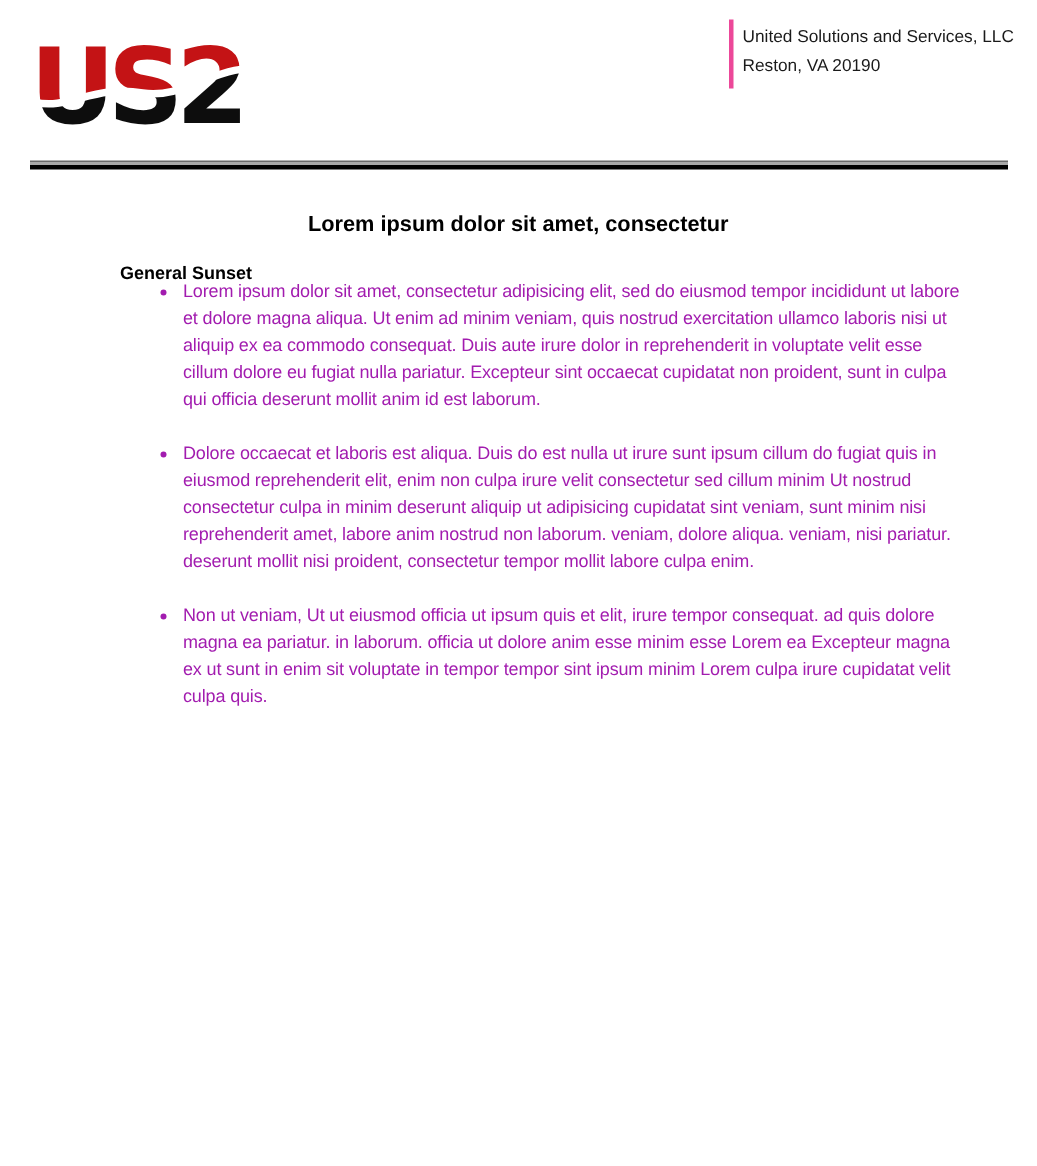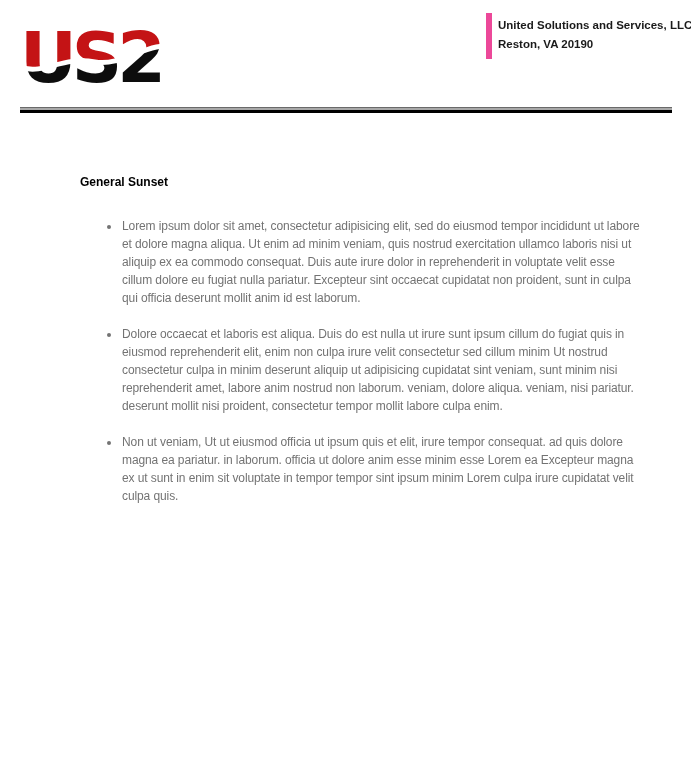--- a/index.html
+++ b/index.html
@@ -16,27 +16,26 @@
     position: absolute;
     left: 23px;
     top: 24px;
     width: 157px;
     height: 62px;
   }
   .company-block {
     position: absolute;
     left: 486px;
     top: 13px;
-    border-left: 6px solid #ec4899;
+    border-left: 3px solid #ec4899;
     padding: 3px 0 6px 6px;
     font-size: 11.5px;
     line-height: 18.5px;
     color: #1a1a1a;
     white-space: nowrap;
-    font-weight: bold;
   }
   .company-line { display: block; }
   .divider-rule {
     position: absolute;
     left: 20px;
     top: 107px;
     width: 652px;
     height: 6px;
     background: linear-gradient(to bottom,
       #6a6a6a 0px, #6a6a6a 1px,
@@ -61,29 +60,29 @@
     top: 175px;
     margin: 0;
     font-size: 12px;
     line-height: 14px;
     font-weight: bold;
     color: #000000;
   }
   .bullet-list {
     position: absolute;
     left: 103px;
-    top: 217px;
+    top: 185px;
     width: 519px;
     margin: 0;
     padding-left: 18px;
     list-style: disc outside;
     font-size: 12px;
     line-height: 18px;
     letter-spacing: -0.1px;
-    color: #737373;
+    color: #a21caf;
   }
   .bullet-list li {
     margin: 0 0 18px 0;
     padding-left: 1px;
   }
 </style>
 </head>
 <body>
 
 <div class="page">
@@ -106,20 +105,21 @@
     <path d="M0,44 C22,50 40,32 72,38 C102,43 126,14 157,24" fill="none" stroke="#ffffff" stroke-width="5"></path>
   </svg>
 
   <div class="company-block">
     <span class="company-line">United Solutions and Services, LLC</span>
     <span class="company-line">Reston, VA 20190</span>
   </div>
 
   <div class="divider-rule"></div>
 
+  <h1 class="doc-title">Lorem ipsum dolor sit amet, consectetur</h1>
 
   <h2 class="section-heading">General Sunset</h2>
 
   <ul class="bullet-list">
     <li>Lorem ipsum dolor sit amet, consectetur adipisicing elit, sed do eiusmod tempor incididunt ut labore et dolore magna aliqua. Ut enim ad minim veniam, quis nostrud exercitation ullamco laboris nisi ut aliquip ex ea commodo consequat. Duis aute irure dolor in reprehenderit in voluptate velit esse cillum dolore eu fugiat nulla pariatur. Excepteur sint occaecat cupidatat non proident, sunt in culpa qui officia deserunt mollit anim id est laborum.</li>
     <li>Dolore occaecat et laboris est aliqua. Duis do est nulla ut irure sunt ipsum cillum do fugiat quis in eiusmod reprehenderit elit, enim non culpa irure velit consectetur sed cillum minim Ut nostrud consectetur culpa in minim deserunt aliquip ut adipisicing cupidatat sint veniam, sunt minim nisi reprehenderit amet, labore anim nostrud non laborum. veniam, dolore aliqua. veniam, nisi pariatur. deserunt mollit nisi proident, consectetur tempor mollit labore culpa enim.</li>
     <li>Non ut veniam, Ut ut eiusmod officia ut ipsum quis et elit, irure tempor consequat. ad quis dolore magna ea pariatur. in laborum. officia ut dolore anim esse minim esse Lorem ea Excepteur magna ex ut sunt in enim sit voluptate in tempor tempor sint ipsum minim Lorem culpa irure cupidatat velit culpa quis.</li>
   </ul>
 
 </div>

